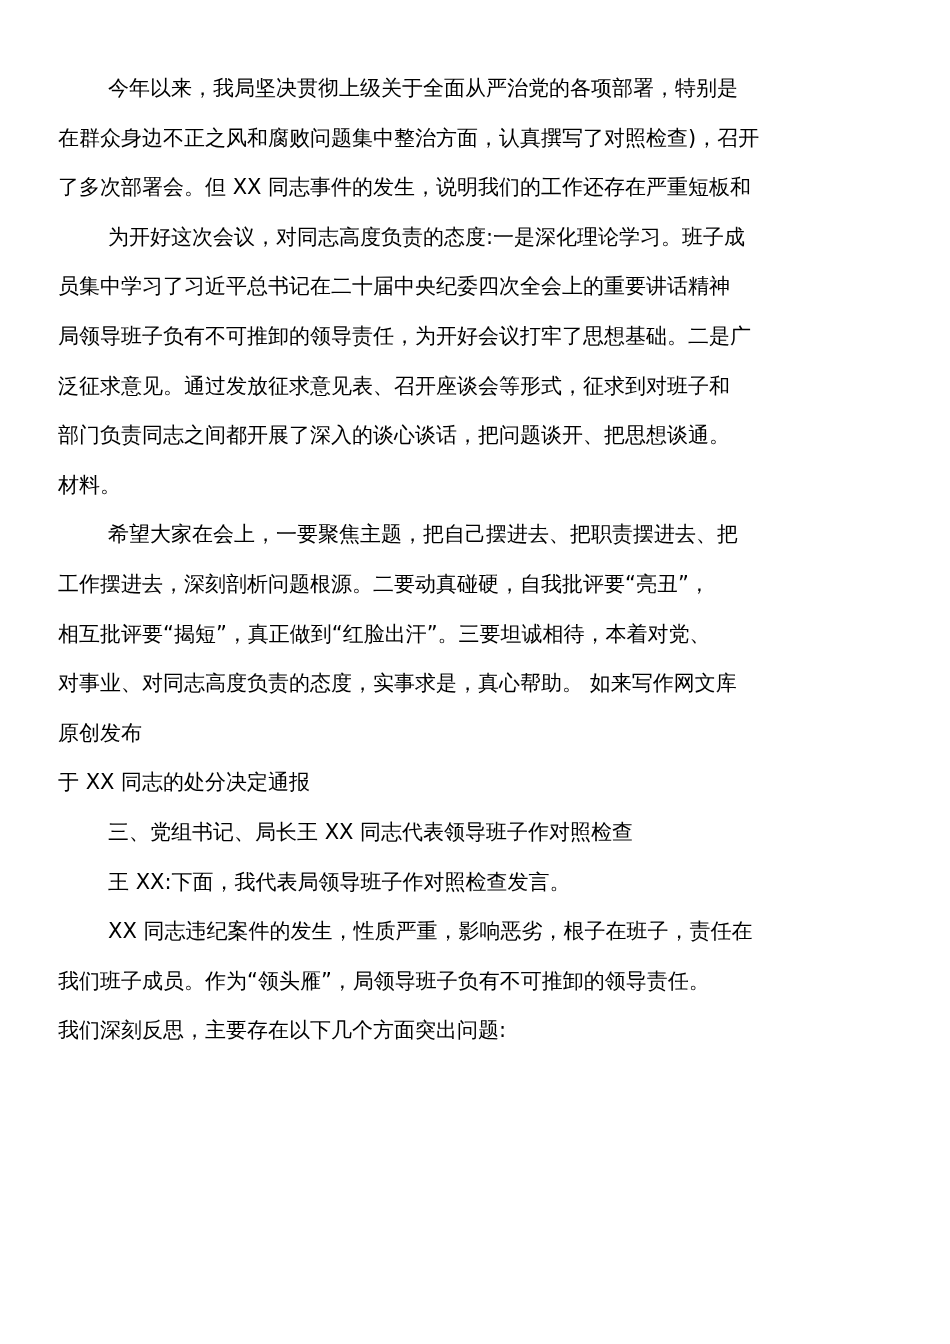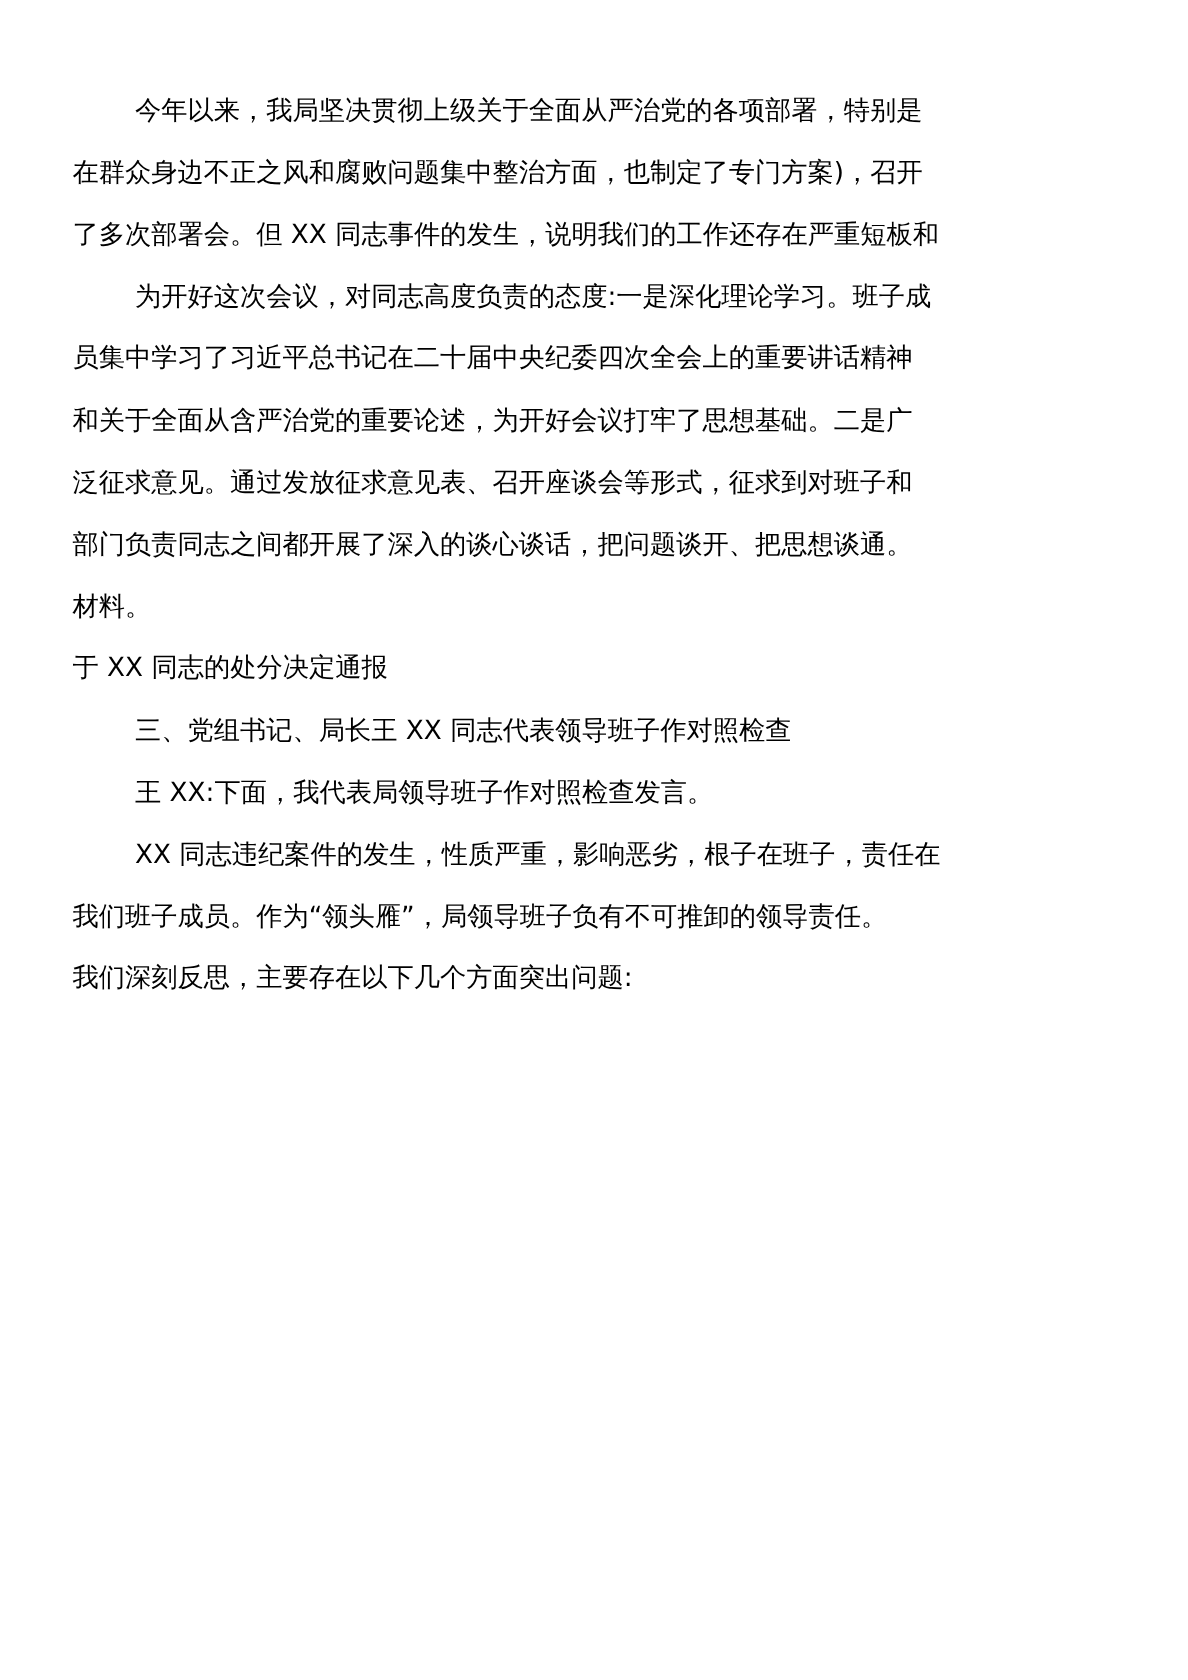--- a/index.html
+++ b/index.html
@@ -38,33 +38,40 @@
     .para .line { text-indent: 0; }
     .para .line.first { padding-left: 50px; }
   </style>
 </head>
 <body>
 
 <div class="page">
 
   <div class="para">
     <span class="line first">今年以来，我局坚决贯彻上级关于全面从严治党的各项部署，特别是</span>
-    <span class="line">在群众身边不正之风和腐败问题集中整治方面，也制定了专门方案)，召开</span>
+    <span class="line">在群众身边不正之风和腐败问题集中整治方面，认真撰写了对照检查)，召开</span>
     <span class="line">了多次部署会。但 XX 同志事件的发生，说明我们的工作还存在严重短板和</span>
   </div>
 
   <div class="para">
     <span class="line first">为开好这次会议，对同志高度负责的态度:一是深化理论学习。班子成</span>
     <span class="line">员集中学习了习近平总书记在二十届中央纪委四次全会上的重要讲话精神</span>
-    <span class="line">和关于全面从含严治党的重要论述，为开好会议打牢了思想基础。二是广</span>
+    <span class="line">局领导班子负有不可推卸的领导责任，为开好会议打牢了思想基础。二是广</span>
     <span class="line">泛征求意见。通过发放征求意见表、召开座谈会等形式，征求到对班子和</span>
     <span class="line">部门负责同志之间都开展了深入的谈心谈话，把问题谈开、把思想谈通。</span>
     <span class="line">材料。</span>
   </div>
 
+  <div class="para">
+    <span class="line first">希望大家在会上，一要聚焦主题，把自己摆进去、把职责摆进去、把</span>
+    <span class="line">工作摆进去，深刻剖析问题根源。二要动真碰硬，自我批评要“亮丑”，</span>
+    <span class="line">相互批评要“揭短”，真正做到“红脸出汗”。三要坦诚相待，本着对党、</span>
+    <span class="line">对事业、对同志高度负责的态度，实事求是，真心帮助。 如来写作网文库</span>
+    <span class="line">原创发布</span>
+  </div>
 
   <div class="para">
     <span class="line">于 XX 同志的处分决定通报</span>
   </div>
 
   <div class="para">
     <span class="line first">三、党组书记、局长王 XX 同志代表领导班子作对照检查</span>
   </div>
 
   <div class="para">

